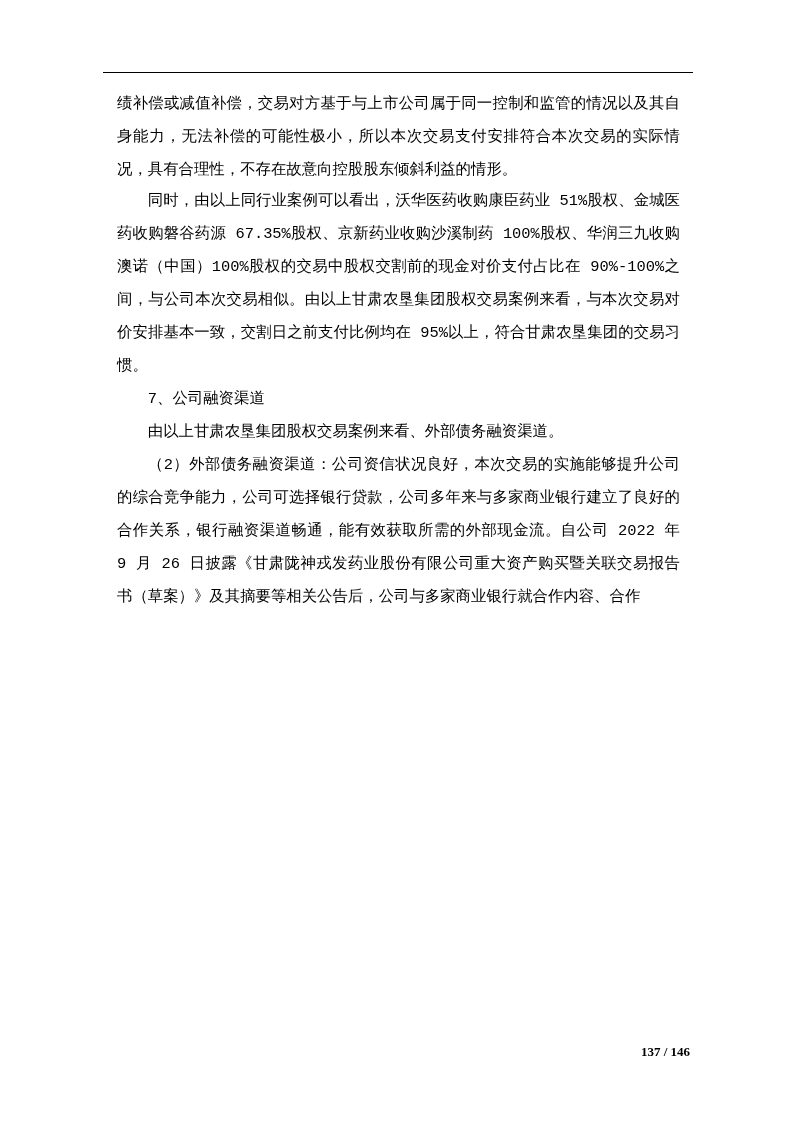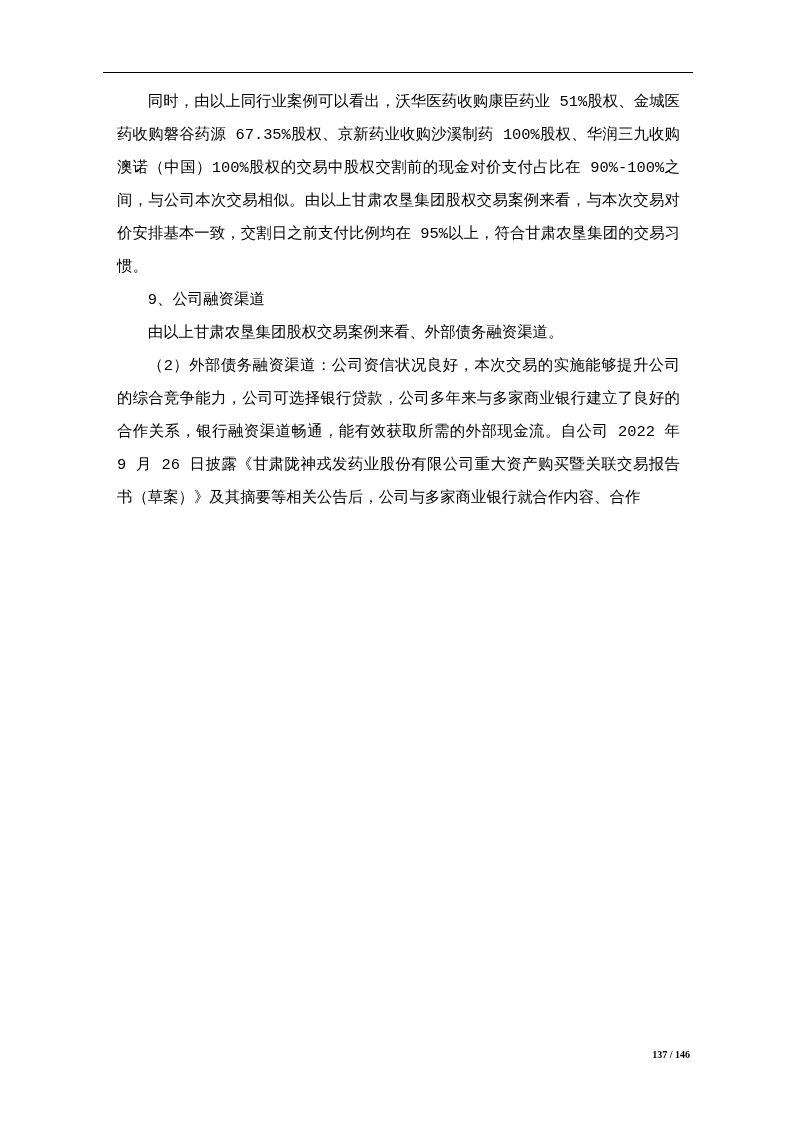--- a/index.html
+++ b/index.html
@@ -50,33 +50,34 @@
   }
   .section-head {
     font-weight: bold;
     text-indent: 2em;
     margin-top: 4px;
   }
   .footer {
     position: absolute;
     right: 103px;
     bottom: 62px;
-    font-size: 10px;
+    font-size: 13px;
     font-weight: bold;
     color: #000000;
     font-family: "Liberation Serif", "DejaVu Serif", serif;
   }
 </style>
 </head>
 <body>
 
 <div class="page">
   <div class="page-border"></div>
 
   <div class="content">
+    <p class="plain">绩补偿或减值补偿，交易对方基于与上市公司属于同一控制和监管的情况以及其自身能力，无法补偿的可能性极小，所以本次交易支付安排符合本次交易的实际情况，具有合理性，不存在故意向控股股东倾斜利益的情形。</p>
     <p class="indent">同时，由以上同行业案例可以看出，沃华医药收购康臣药业 51%股权、金城医药收购磐谷药源 67.35%股权、京新药业收购沙溪制药 100%股权、华润三九收购澳诺（中国）100%股权的交易中股权交割前的现金对价支付占比在 90%-100%之间，与公司本次交易相似。由以上甘肃农垦集团股权交易案例来看，与本次交易对价安排基本一致，交割日之前支付比例均在 95%以上，符合甘肃农垦集团的交易习惯。</p>
-    <p class="indent">9、公司融资渠道</p>
+    <p class="indent">7、公司融资渠道</p>
     <p class="indent">由以上甘肃农垦集团股权交易案例来看、外部债务融资渠道。</p>
     <p class="indent">（2）外部债务融资渠道：公司资信状况良好，本次交易的实施能够提升公司的综合竞争能力，公司可选择银行贷款，公司多年来与多家商业银行建立了良好的合作关系，银行融资渠道畅通，能有效获取所需的外部现金流。自公司 2022 年 9 月 26 日披露《甘肃陇神戎发药业股份有限公司重大资产购买暨关联交易报告书（草案）》及其摘要等相关公告后，公司与多家商业银行就合作内容、合作</p>
   </div>
 
   <div class="footer">137 / 146</div>
 </div>
 
 </body></html>

